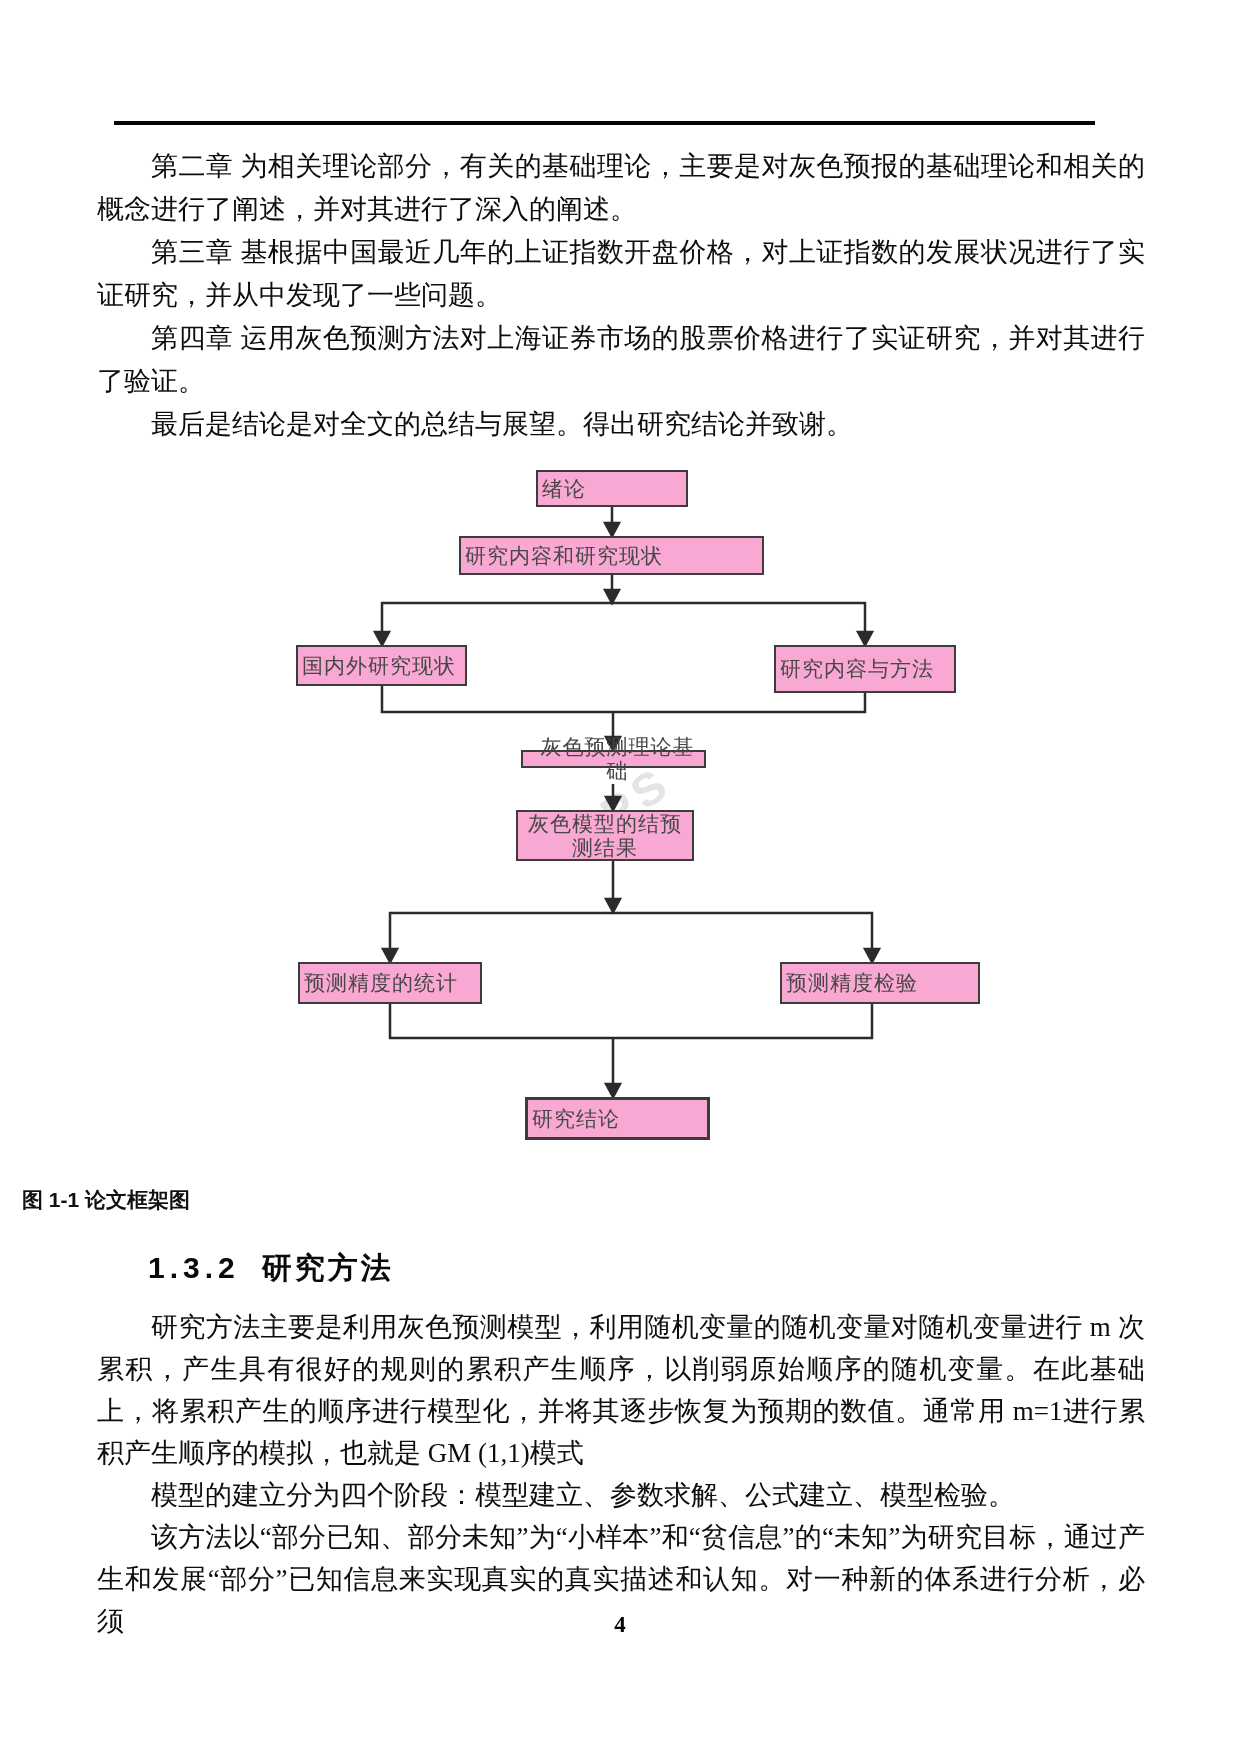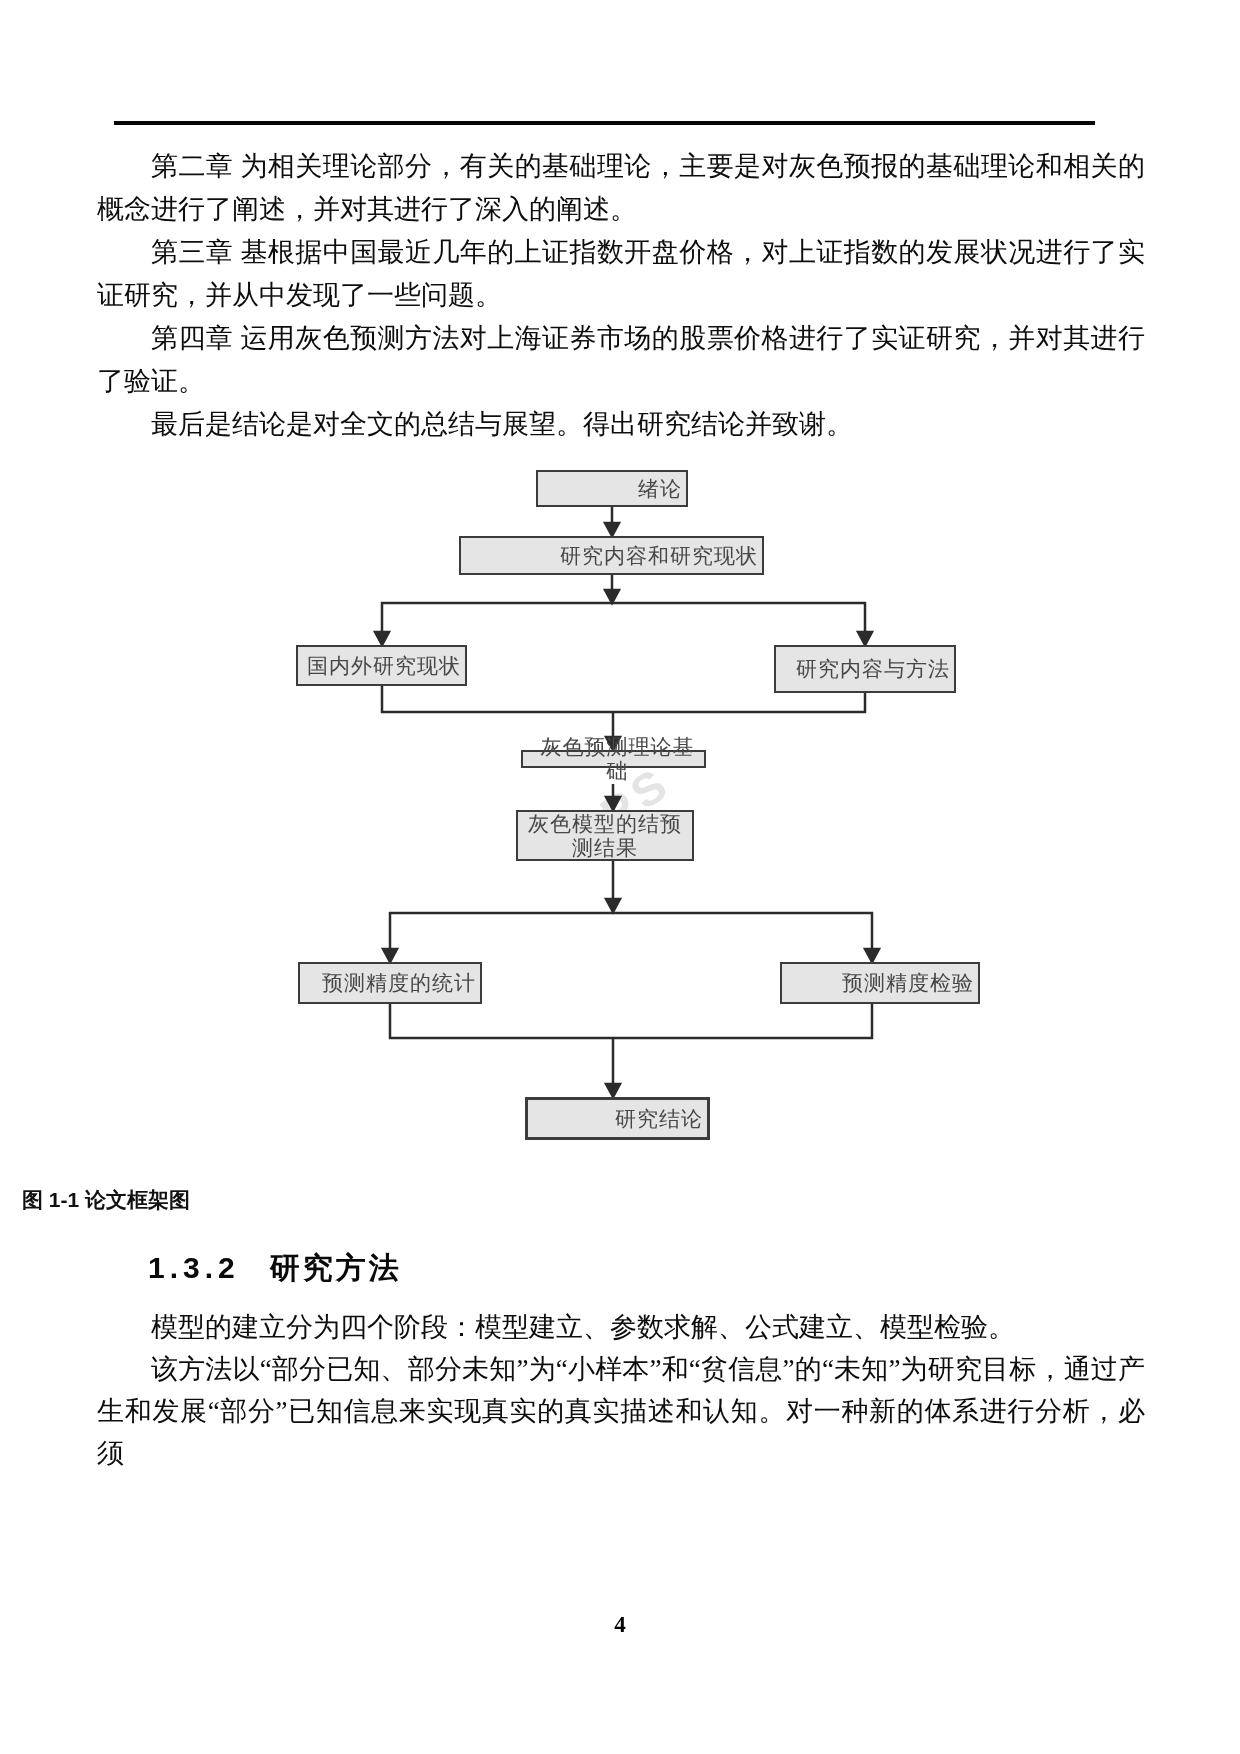--- a/index.html
+++ b/index.html
@@ -29,41 +29,41 @@
   .connectors{position:absolute;left:0;top:0;}
   .watermark{
     position:absolute;left:540px;top:740px;width:280px;
     font-family:"Liberation Sans","DejaVu Sans",sans-serif;
     font-size:46px;font-weight:bold;letter-spacing:6px;
     color:rgba(195,195,195,0.45);
     transform:rotate(-35deg);
   }
   .node{
     position:absolute;
-    display:flex;align-items:center;justify-content:flex-end;
-    background:#e5e5e5;
+    display:flex;align-items:center;justify-content:flex-start;
+    background:#f9a8d4;
     border:2px solid #3c3c3c;
     box-sizing:border-box;
     font-family:"Liberation Sans","DejaVu Sans",sans-serif;
     font-size:21px;letter-spacing:1px;color:#474747;
     text-align:center;line-height:24px;
     padding:0 4px;
   }
   .caption{
     position:absolute;left:0;top:1186px;width:1240px;
     text-align:left;
     font-family:"Liberation Sans","DejaVu Sans",sans-serif;
     font-size:21px;font-weight:bold;color:#111;padding-left:22px;
   }
   .section-heading{
     position:absolute;left:148px;top:1248px;
     font-family:"Liberation Sans","DejaVu Sans",sans-serif;
     font-size:30px;font-weight:bold;color:#0a0a0a;
   }
-  .section-heading .sec-num{letter-spacing:5px;margin-right:30px;}
+  .section-heading .sec-num{letter-spacing:5px;margin-right:22px;}
   .section-heading .sec-title{letter-spacing:3px;}
   .page-number{
     position:absolute;left:0;top:1612px;width:1240px;
     text-align:center;font-size:23px;font-weight:bold;color:#000;
   }
 </style>
 </head>
 <body>
 
 <div class="page">
@@ -158,19 +158,20 @@
 
   </div>
 
   <div class="caption">图 1-1 论文框架图</div>
 
   <div class="section-heading">
     <span class="sec-num">1.3.2</span><span class="sec-title">研究方法</span>
   </div>
 
   <div class="text-block tb-method">
+    <p>研究方法主要是利用灰色预测模型，利用随机变量的随机变量对随机变量进行 m 次累积，产生具有很好的规则的累积产生顺序，以削弱原始顺序的随机变量。在此基础上，将累积产生的顺序进行模型化，并将其逐步恢复为预期的数值。通常用 m=1进行累积产生顺序的模拟，也就是 GM (1,1)模式</p>
     <p>模型的建立分为四个阶段：模型建立、参数求解、公式建立、模型检验。</p>
     <p>该方法以“部分已知、部分未知”为“小样本”和“贫信息”的“未知”为研究目标，通过产生和发展“部分”已知信息来实现真实的真实描述和认知。对一种新的体系进行分析，必须</p>
   </div>
 
   <div class="page-number">4</div>
 
 </div>
 
 </body></html>

